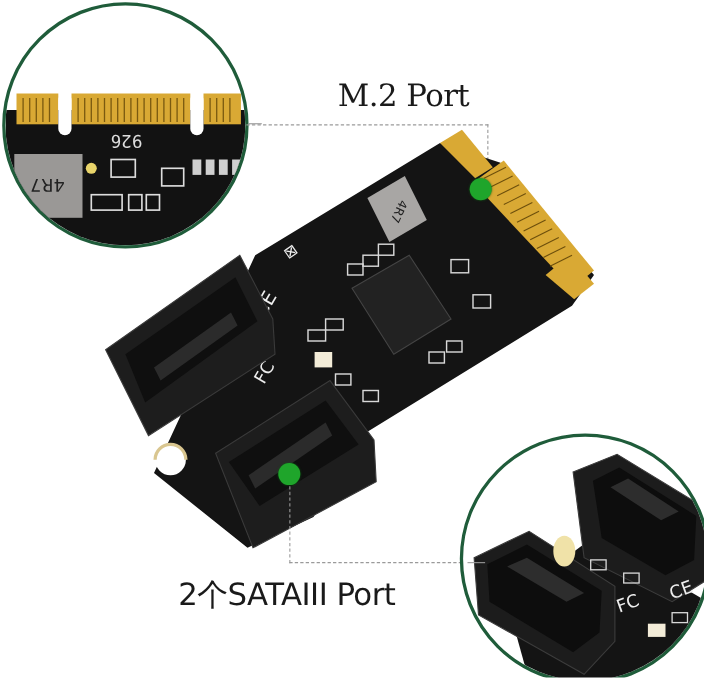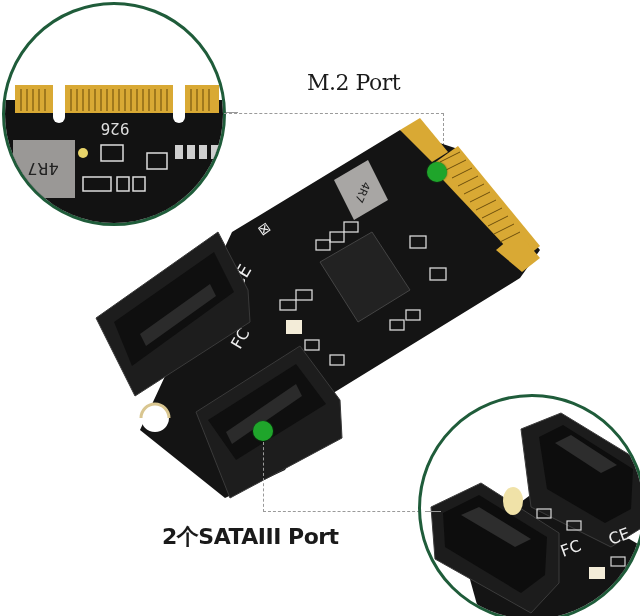--- a/index.html
+++ b/index.html
@@ -3,23 +3,23 @@
   <meta charset="utf-8">
   <style>
     html, body { margin: 0; padding: 0; }
     body {
       width: 640px; height: 616px; background: #ffffff; position: relative; overflow: hidden;
       font-family: "DejaVu Serif", serif;
     }
     .abs { position: absolute; }
     .label {
       position: absolute; color: #1a1a1a; white-space: nowrap;
-      font-family: "DejaVu Serif", serif; font-size: 22px; letter-spacing: -0.5px;
+      font-family: "DejaVu Serif", serif; font-size: 28px; letter-spacing: -0.5px;
     }
-    .label-sata { font-family: "DejaVu Sans", sans-serif; font-weight: bold; }
+    .label-sata { font-family: "DejaVu Sans", sans-serif; }
     .dash { position: absolute; border-color: #9a9a9a; border-style: dashed; border-width: 0; }
     .circle {
       position: absolute; border-radius: 50%; border: 3px solid #1f5c3a; overflow: hidden; background: #fff;
     }
     .dot { position: absolute; width: 20px; height: 20px; border-radius: 50%; background: #1fa52b; box-shadow: 0 0 2px #0c5e14; }
   </style>
 </head>
 <body>
 
 <div class="circle" style="left:2px; top:2px; width:218px; height:218px;">

